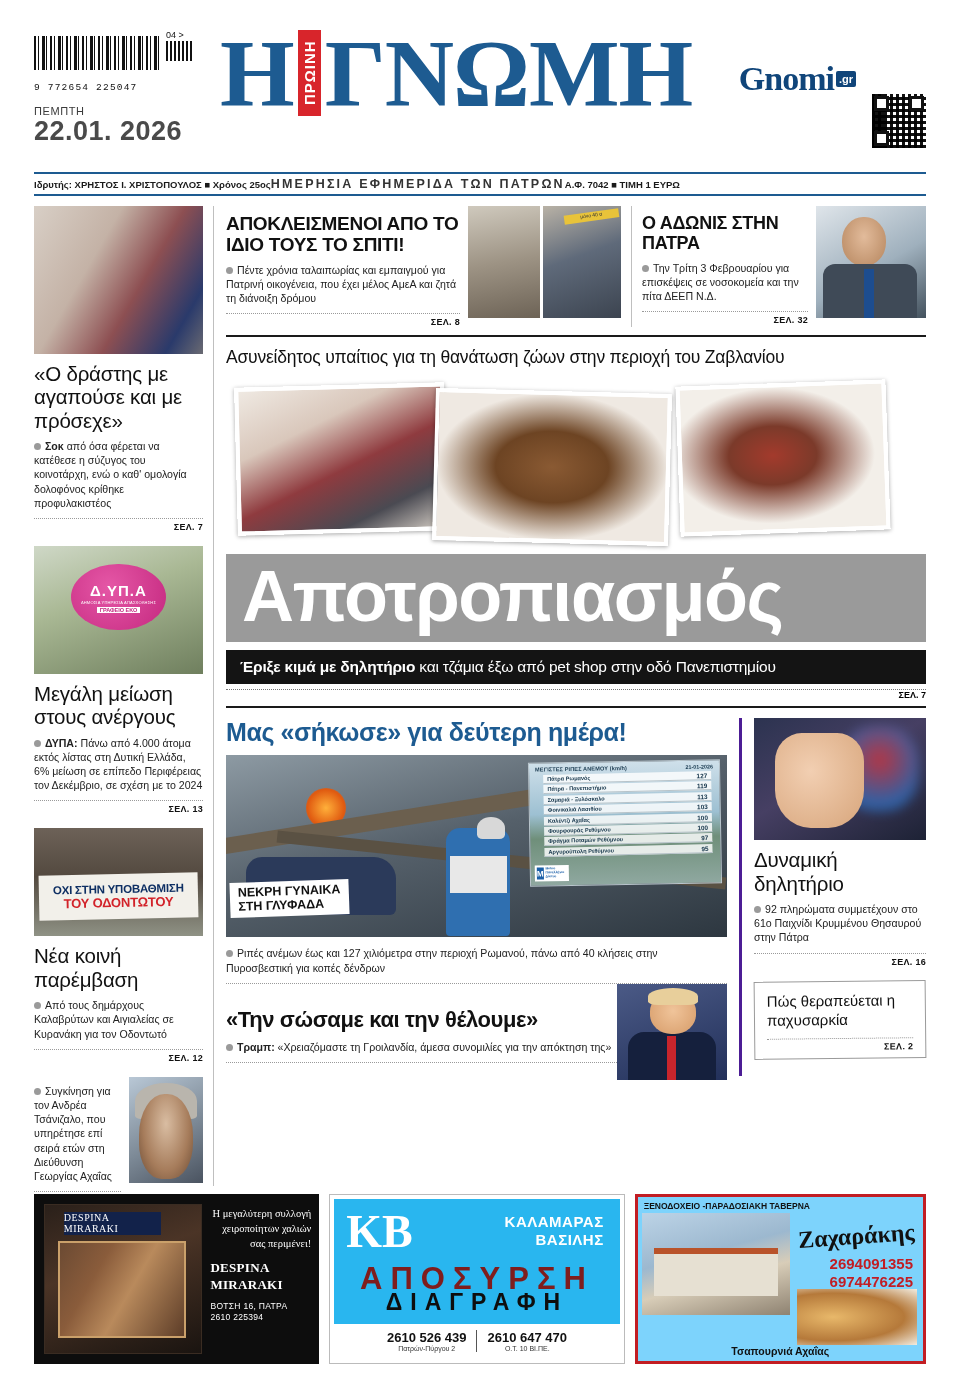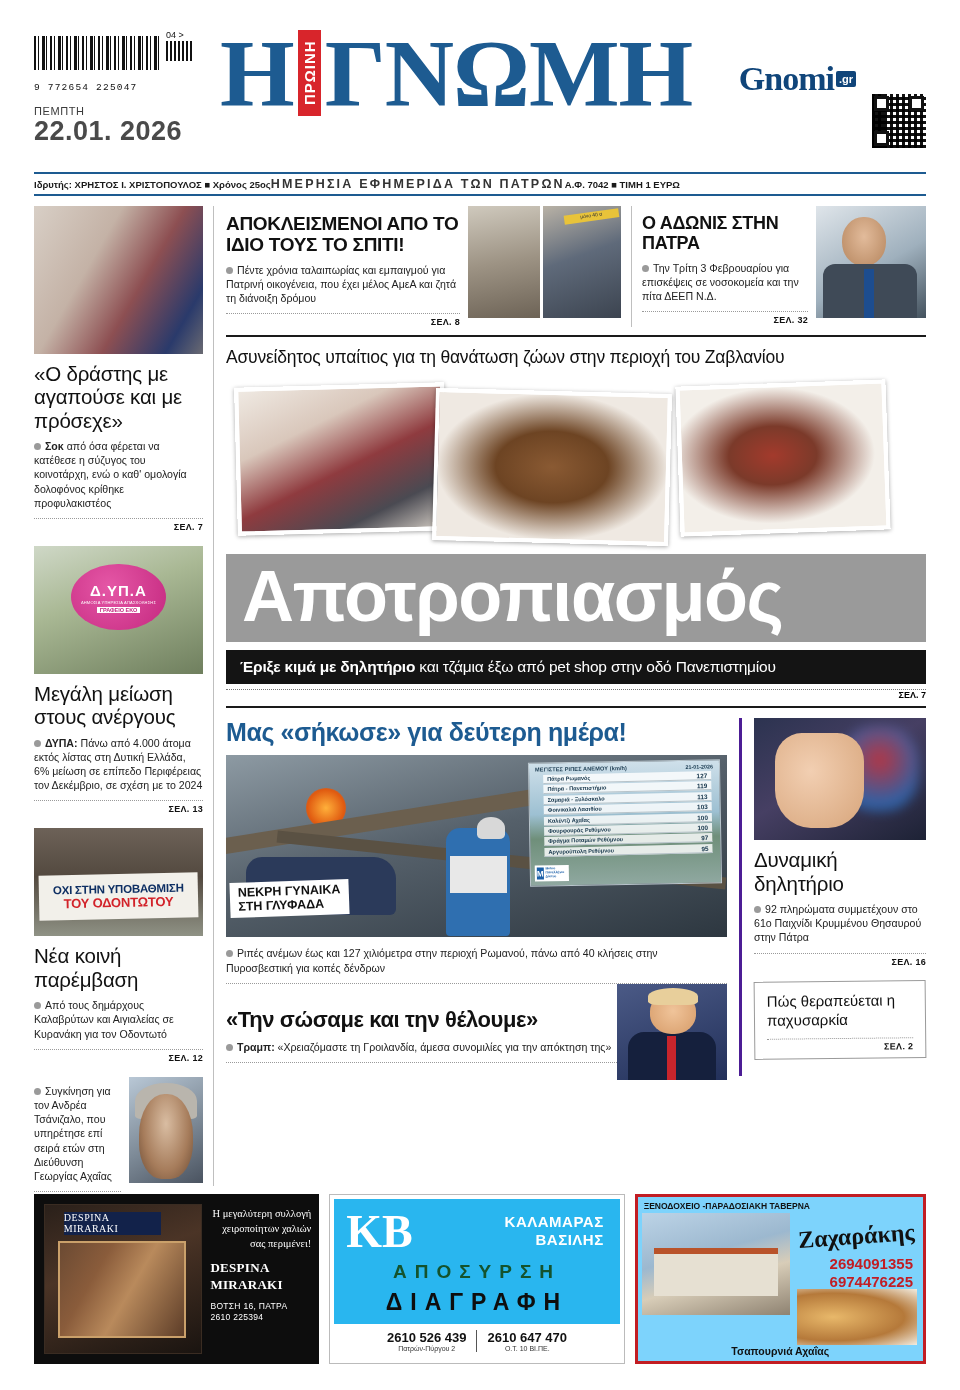--- a/index.html
+++ b/index.html
@@ -184,21 +184,21 @@
      linear-gradient(120deg,#6b4a33,#8a5c3b 30%,#b98a5c 55%,#5d3d28 100%); border:2px solid #caa06a;}
   .ad1 .txt { flex:1; color:#fff; padding: 12px 8px 8px 2px; font-family:"Liberation Serif","DejaVu Serif",serif;}
   .ad1 .t1 { font-size: 10.5px; line-height:1.45;text-align:right;}
   .ad1 .t2 { font-size: 13px; letter-spacing:.3px; line-height:1.3; margin-top:8px; font-weight:700;}
   .ad1 .t3 { font-size: 8.5px; margin-top:8px; font-family:"Liberation Sans",sans-serif; letter-spacing:.3px;}
 
   .ad2 { background:#fff; border:1px solid #bbb; padding:4px;}
   .ad2 .inner { background:#29b6ef; height: 78%; position:relative; padding: 8px 10px;}
   .ad2 .kb { position:absolute; left:12px; top:10px; font-size:46px; color:#fff; font-weight:800; font-family:"Liberation Serif",serif; line-height:1;}
   .ad2 .nm { position:absolute; right:16px; top:14px; color:#fff; font-size:15px; font-weight:800; text-align:right; line-height:1.2; letter-spacing:.5px;}
-  .ad2 .big1 { position:absolute; left:0; right:0; top:62px; text-align:center; font-size:19px; font-weight:800; color:#14532d; letter-spacing:8px;}
+  .ad2 .big1 { position:absolute; left:0; right:0; top:62px; text-align:center; font-size:31px; font-weight:800; color:#7f1d1d; letter-spacing:8px;}
   .ad2 .big2 { position:absolute; left:0; right:0; top:90px; text-align:center; font-size:23px; font-weight:800; color:#0e0e0e; letter-spacing:8px;}
   .ad2 .phones { display:flex; justify-content:center; gap:0px; margin-top:6px;}
   .ad2 .ph { padding: 0 10px; text-align:center; }
   .ad2 .ph:first-child { border-right:1px solid #555;}
   .ad2 .ph .p1 { font-size: 13px; font-weight:800; color:#111;}
   .ad2 .ph .p2 { font-size: 7px; color:#333;}
 
   .ad3 { border:3px solid #c21d23; background:#7dd3fc; position:relative;}
   .ad3 .hdr { position:absolute; left:6px; top:4px; font-size:8.5px; font-weight:800; color:#111; line-height:1.2;}
   .ad3 .zah { position:absolute; right:8px; top:26px; font-size:24px; font-weight:800; color:#111;

